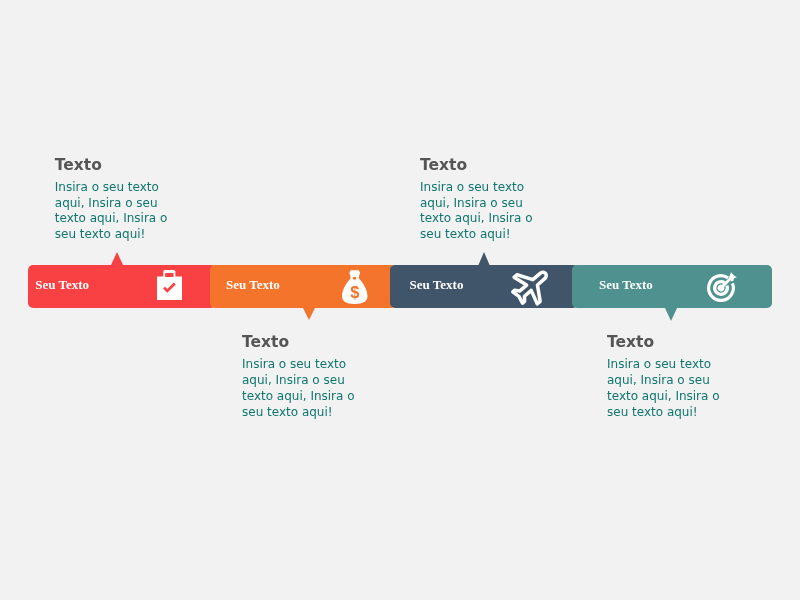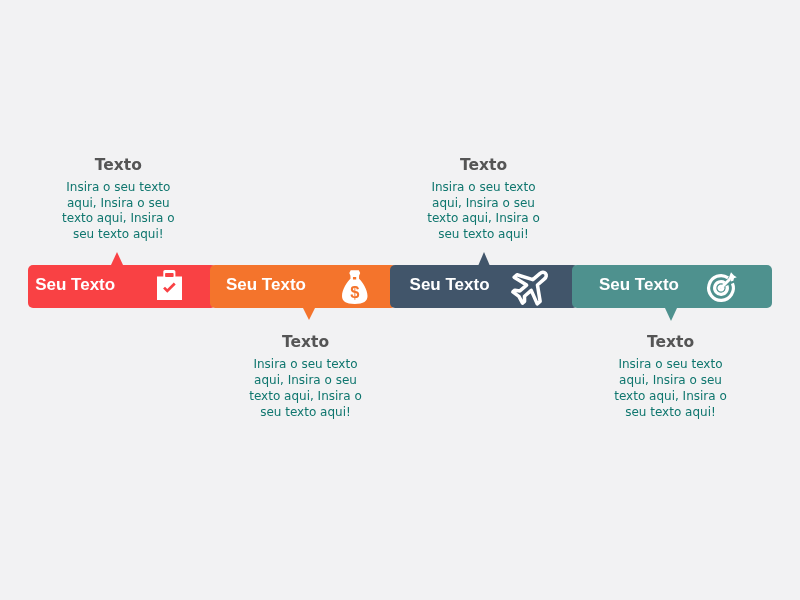--- a/index.html
+++ b/index.html
@@ -9,30 +9,30 @@
     background:#f2f2f3;
     font-family:"DejaVu Sans", sans-serif;
     -webkit-font-smoothing:antialiased;
   }
   #stage { position:relative; width:800px; height:600px; }
 
   .bar { position:absolute; left:27.9px; top:265px; width:744.4px; height:42.7px; }
   .seg { position:absolute; top:0; height:100%; box-sizing:border-box; }
   .seg .label {
     position:absolute; top:50%; transform:translateY(-50%) translateY(-0.7px);
-    color:#ffffff; font-weight:bold; font-size:17px;
-    font-family:Liberation Sans, sans-serif;
+    color:#ffffff; font-weight:bold; font-size:13px;
+    font-family:Liberation Serif, serif;
     white-space:nowrap;
   }
   .seg .icon { position:absolute; }
   .seg .icon svg { display:block; }
 
   .ptr { position:absolute; width:0; height:0; }
 
-  .block { position:absolute; text-align:center; }
+  .block { position:absolute; text-align:left; }
   .block .title {
     font-size:15.5px; font-weight:bold; color:#555555;
     line-height:1; margin:0 0 6.5px 0;
   }
   .block .body {
     font-size:12px; color:#0f766e; line-height:15.75px;
   }
 
   
   #seg1 { left:0px;     width:187.7px; background:#f94144; border-radius:5px; z-index:1; }

